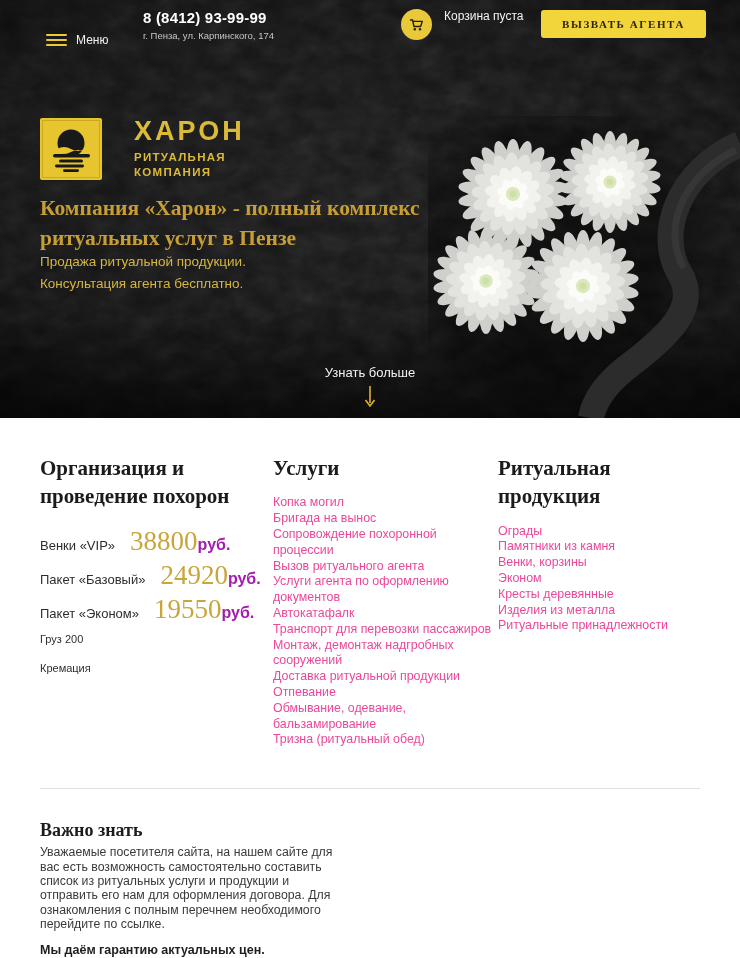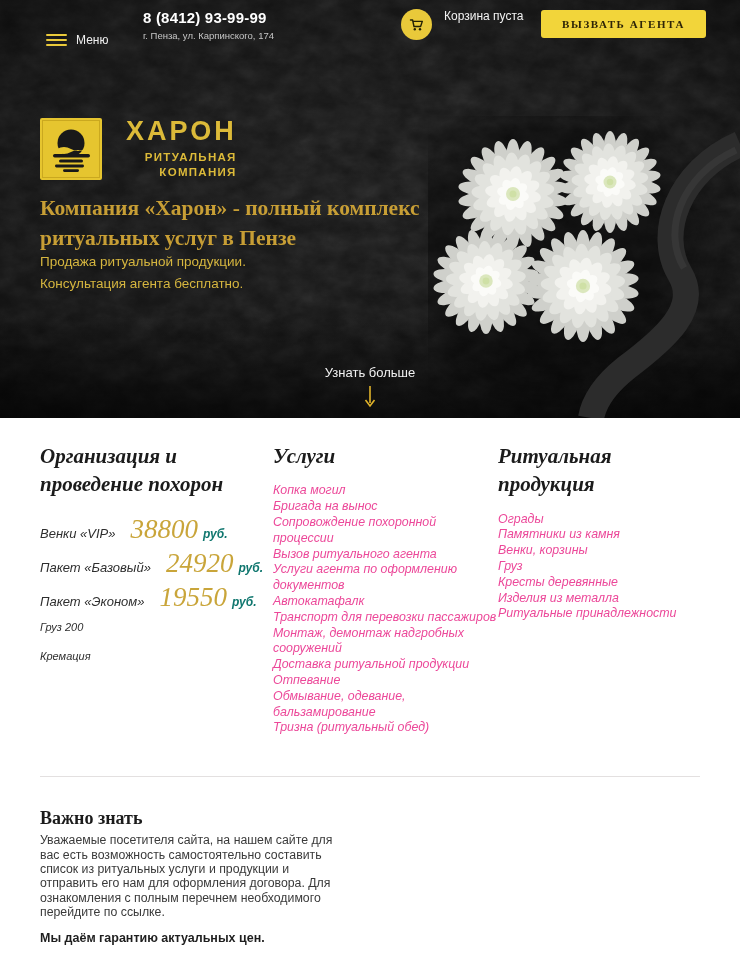--- a/index.html
+++ b/index.html
@@ -33,51 +33,51 @@
 
   .cta-btn {
     right:34px; top:10px; height:28px; padding:12px 21px;
     background:#f2d53a; border:none; border-radius:3px; cursor:pointer;
     font-family:"Liberation Serif", serif; font-weight:bold; font-size:11px;
     letter-spacing:1.6px; color:#2e2507; display:flex; align-items:center;
   }
 
   
   .logo { left:40px; top:118px; display:flex; text-decoration:none; cursor:pointer; }
-  .logo-text { margin-left:24px;text-align:right; }
+  .logo-text { margin-left:32px; }
   .logo-title { font-size:27px; font-weight:bold; letter-spacing:3px; color:#dcba39; line-height:26px; }
   .logo-sub { font-size:11.5px; letter-spacing:1.3px; color:#dcba39; line-height:15px; margin-top:6px; font-weight:bold; }
 
   
   .hero-h {
     left:40px; top:194px; width:395px;
     font-family:"Liberation Serif", serif; font-size:21.5px; font-weight:bold;
     color:#c79e35; line-height:1.38;
   }
   .hero-sub { left:40px; top:251px; font-size:13.5px; color:#d6b63f; line-height:1.6; }
 
   .scroll { left:0; width:740px; top:363px; text-align:center; cursor:pointer; }
   .scroll-label { color:#f2f2f2; font-size:13px; }
   .scroll-arrow { display:block; margin:5px auto 0; }
 
   
-  .cols { display:flex; padding:24px 40px 0 40px;font-style:italic; }
+  .cols { display:flex; padding:36px 40px 0 40px; }
   .col-1 { width:233px; }
   .col-2 { width:225px; }
   .col-3 { flex:1; }
   h2.sec {
     font-family:"Liberation Serif", serif; font-size:21px; font-weight:bold;
     color:#1b1b1b; line-height:1.35; margin-bottom:13px;
   }
   .col-1 h2.sec { width:225px; margin-bottom:17px; }
 
   .pkg-row { display:flex; align-items:baseline; margin-bottom:7px; min-height:27px; }
   .pkg-label { font-size:13px; color:#2e2e2e; margin-right:15px; white-space:nowrap; }
   .pkg-price { font-family:"Liberation Serif", serif; font-size:27px; color:#c9a53a; line-height:1; }
-  .pkg-cur { font-size:12px; font-weight:bold; color:#0f766e; margin-left:5px; }
+  .pkg-cur { font-size:16px; font-weight:bold; color:#a21caf; }
   .pkg-plain { font-size:11px; color:#2e2e2e; margin:8px 0 13px; line-height:16px; }
 
   ul.plain { list-style:none; }
   ul.plain li { font-size:12.4px; color:#ec4899; line-height:15.8px; }
 
   .divider { border:none; border-top:1px solid #e3e0e0; margin:40px 40px 0 40px; }
 
   
   .important { padding:31px 40px 0 40px; }
   .important h2 {
@@ -488,21 +488,21 @@
       <li>Тризна (ритуальный обед)</li>
     </ul>
   </div>
 
   <div class="col-3">
     <h2 class="sec">Ритуальная продукция</h2>
     <ul class="plain">
       <li>Ограды</li>
       <li>Памятники из камня</li>
       <li>Венки, корзины</li>
-      <li>Груз</li>
+      <li>Эконом</li>
       <li>Кресты деревянные</li>
       <li>Изделия из металла</li>
       <li>Ритуальные принадлежности</li>
     </ul>
   </div>
 </div>
 
 <hr class="divider">
 
 <div class="important">

